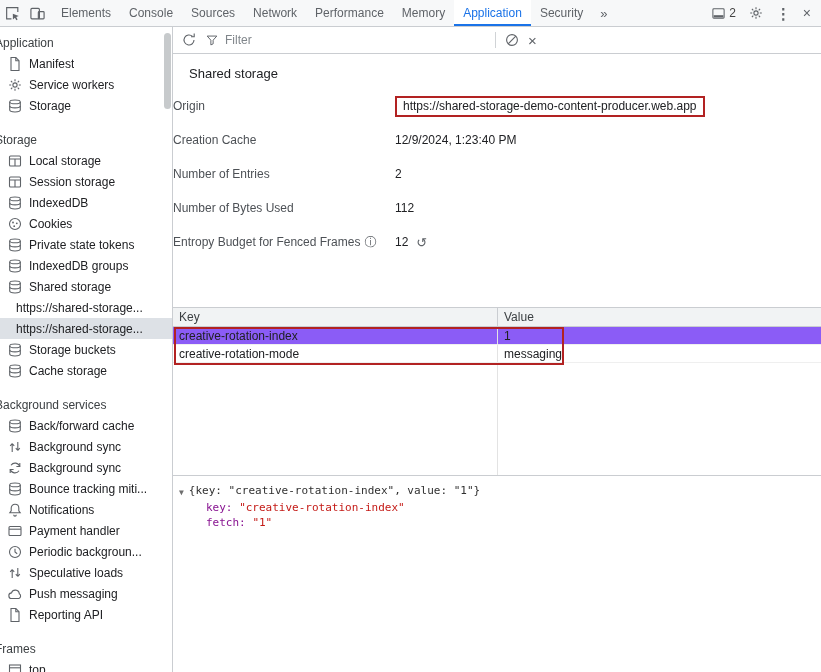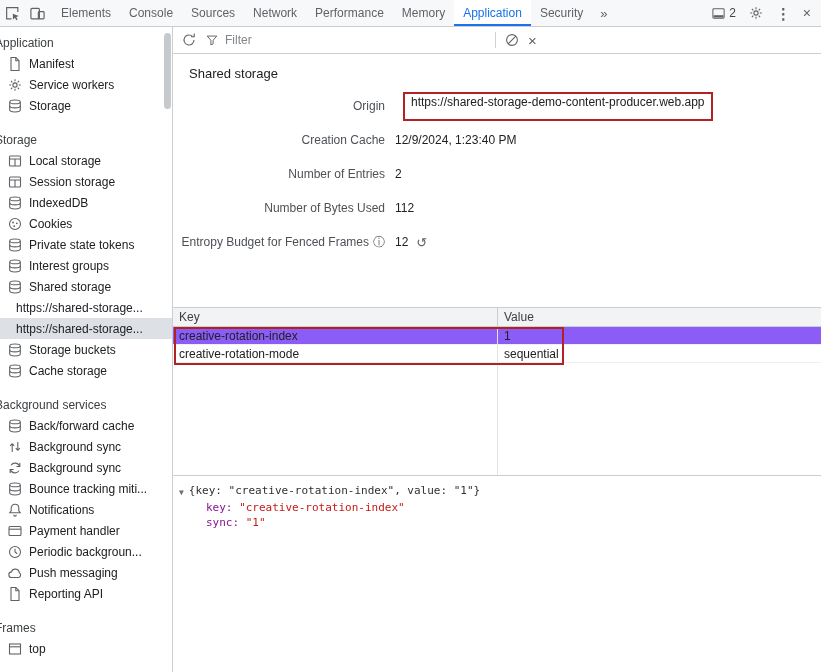--- a/index.html
+++ b/index.html
@@ -43,25 +43,25 @@
   .filter-box input { border:none; outline:none; width:240px; font:12px "Liberation Sans",sans-serif; color:#0f172a; background:transparent; }
   .filter-box input::placeholder { color:#80868b; }
   .vsep { width:1px; height:16px; background:#d0d3d6; }
   .mt-btn { cursor:pointer; color:#5f6368; display:flex; align-items:center; }
   .mt-close { font-size:15px; line-height:1; cursor:pointer; color:#5f6368; }
 
   .main-body { flex:1; display:flex; flex-direction:column; min-height:0; background:#fff; }
   .report-title { margin:12px 0 0 16px; font-size:13px; font-weight:500; color:#202124; }
   .fields { margin-top:8px; }
   .frow { display:flex; align-items:center; height:34px; }
-  .flabel { flex:0 0 212px; display:flex; justify-content:flex-end; align-items:center; gap:4px; text-align:right; padding-right:0; color:#4d5156; white-space:nowrap; }
+  .flabel { flex:0 0 212px; display:flex; align-items:center; gap:4px; text-align:right; padding-right:0; color:#4d5156; white-space:nowrap; }
   .fvalue { display:flex; align-items:center; gap:8px; padding-left:10px; color:#202124; }
   .info-i { color:#5f6368; font-size:12px; cursor:pointer; }
   .undo-i { color:#5f6368; font-size:13px; cursor:pointer; }
-  .ann-box { display:inline-block; border:2px solid #b22222; padding:1px 6px 10px 6px; margin:-3px 8px; }
+  .ann-box { display:inline-block; border:2px solid #b22222; padding:1px 6px 2px 6px; margin:-3px 0; }
 
   
   .dg { position:relative; margin-top:48px; height:168px; border-top:1px solid #cacdd1; display:flex; flex-direction:column; }
   .dg-head { display:flex; height:19px; flex:0 0 19px; background:#f1f3f4; border-bottom:1px solid #cacdd1; color:#3c4043;justify-content:flex-end; }
   .dg-head .c { flex:1 1 50%; padding:2px 6px; overflow:hidden; cursor:pointer; }
   .dg-head .c + .c { border-left:1px solid #cacdd1; }
   .dg-body { flex:1; position:relative; background:#fff; }
   .dg-body::after { content:""; position:absolute; left:50%; top:0; bottom:0; width:1px; background:#e3e3e3; }
   .dg-row { position:relative; z-index:1; display:flex; height:18px; line-height:18px; cursor:pointer; border-bottom:1px solid #efefef; }
   .dg-row .c { flex:1 1 50%; padding:0 6px; overflow:hidden; white-space:nowrap; }
@@ -248,21 +248,21 @@
       <div class="si">
         <svg class="ic" width="16" height="16">
             <use href="#i-db"></use>
           </svg>
         <span class="lbl">Private state tokens</span>
       </div>
       <div class="si">
         <svg class="ic" width="16" height="16">
             <use href="#i-db"></use>
           </svg>
-        <span class="lbl">Interest groups</span>
+        <span class="lbl">IndexedDB groups</span>
       </div>
       <div class="si">
         <svg class="ic" width="16" height="16">
             <use href="#i-db"></use>
           </svg>
         <span class="lbl">Shared storage</span>
       </div>
       <div class="si child">
         <span class="lbl">https://shared-storage...</span>
       </div>
@@ -317,20 +317,26 @@
         <svg class="ic" width="16" height="16">
             <use href="#i-card"></use>
           </svg>
         <span class="lbl">Payment handler</span>
       </div>
       <div class="si">
         <svg class="ic" width="16" height="16">
             <use href="#i-clock"></use>
           </svg>
         <span class="lbl">Periodic backgroun...</span>
+      </div>
+      <div class="si">
+        <svg class="ic" width="16" height="16">
+            <use href="#i-updown"></use>
+          </svg>
+        <span class="lbl">Speculative loads</span>
       </div>
       <div class="si">
         <svg class="ic" width="16" height="16">
             <use href="#i-cloud"></use>
           </svg>
         <span class="lbl">Push messaging</span>
       </div>
       <div class="si">
         <svg class="ic" width="16" height="16">
             <use href="#i-doc"></use>
@@ -422,37 +428,37 @@
             <div class="c">Key</div>
             <div class="c">Value</div>
           </div>
           <div class="dg-body">
             <div class="dg-row sel">
               <div class="c">creative-rotation-index</div>
               <div class="c">1</div>
             </div>
             <div class="dg-row">
               <div class="c">creative-rotation-mode</div>
-              <div class="c">sequential</div>
+              <div class="c">messaging</div>
             </div>
           </div>
           <div class="rows-annotation"></div>
         </div>
 
         <div class="preview">
           <div class="pv-line1">
             <span class="pv-tri">▼</span>
             <span class="pv-summary">{key: "creative-rotation-index", value: "1"}</span>
           </div>
           <div class="pv-prop">
             <span class="pv-name">key:</span>
             <span class="pv-str">"creative-rotation-index"</span>
           </div>
           <div class="pv-prop">
-            <span class="pv-name">sync:</span>
+            <span class="pv-name">fetch:</span>
             <span class="pv-str">"1"</span>
           </div>
         </div>
 
       </div>
     </div>
   </div>
 </div>
 
 </body></html>

